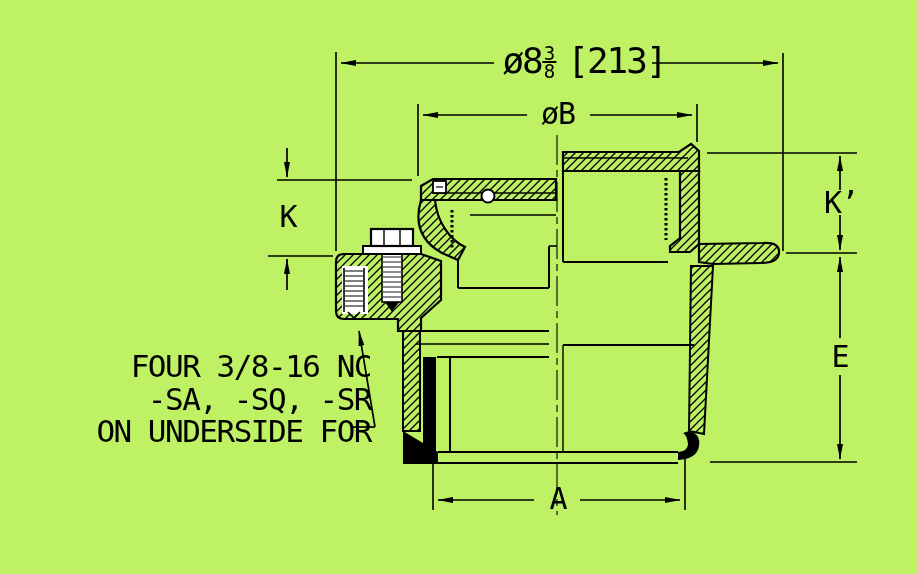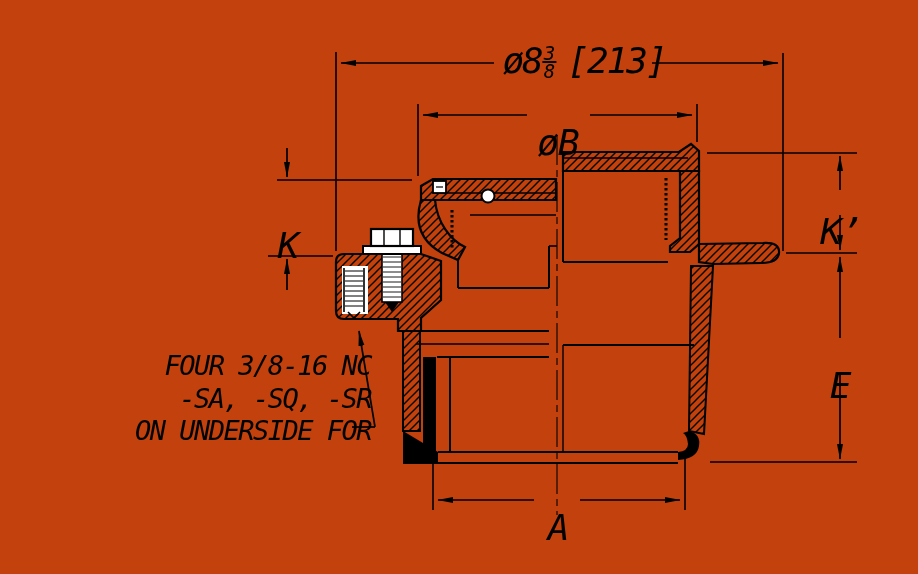--- a/index.html
+++ b/index.html
@@ -1,28 +1,28 @@
 <!DOCTYPE html>
 <html><head>
 <meta charset="utf-8">
 <style>
   html,body{margin:0;padding:0;}
   body{width:918px;height:574px;background:#ffffff;overflow:hidden;
        font-family:"DejaVu Sans Mono","Liberation Mono",monospace;color:#000;}
-  #stage{position:relative;width:918px;height:574px;background:#c2410c;font-style:italic;}
+  #stage{position:relative;width:918px;height:574px;background:#bef264;}
   #linework{position:absolute;left:0;top:0;}
   .lbl{position:absolute;white-space:nowrap;color:#000;}
-  .dim{font-size:36px;line-height:30px;letter-spacing:-1px;margin-top:29px;}
+  .dim{font-size:30px;line-height:30px;letter-spacing:-1px;}
   .ctr{transform:translateX(-50%);}
   .dia-wrap{display:flex;align-items:flex-start;font-size:36px;line-height:34px;letter-spacing:-2px;}
   .frac{display:inline-flex;flex-direction:column;align-items:center;
         font-size:19px;line-height:16px;letter-spacing:0;margin:1px 2px 0 1px;}
   .frac .num{border-bottom:2px solid #000;padding:0 1px;}
   .metric{margin-left:9px;}
-  #note-block{right:547px;top:350px;text-align:right;font-size:27px;
+  #note-block{right:547px;top:350px;text-align:right;font-size:31px;
               line-height:32.5px;letter-spacing:-1.5px;}
 </style>
 </head>
 <body>
 
 <div id="stage">
 
 <svg id="linework" width="918" height="574" viewBox="0 0 918 574">
   <defs>
     <pattern id="hp" width="8" height="8" patternUnits="userSpaceOnUse">

